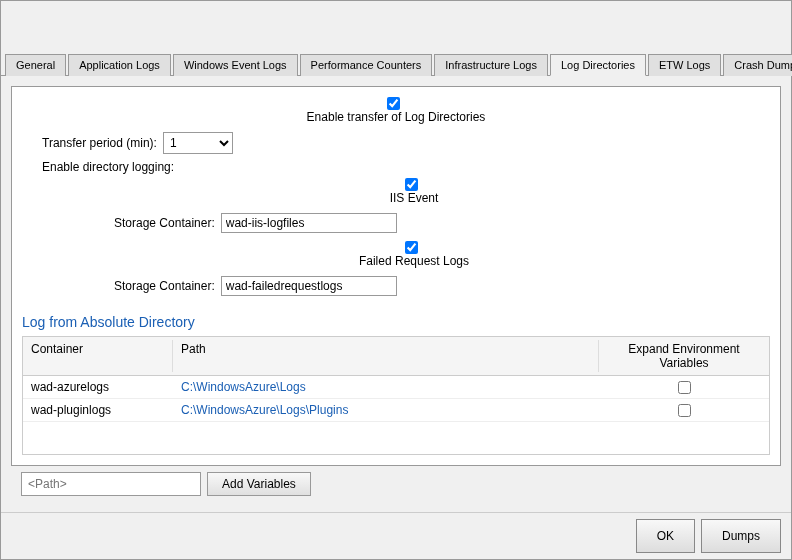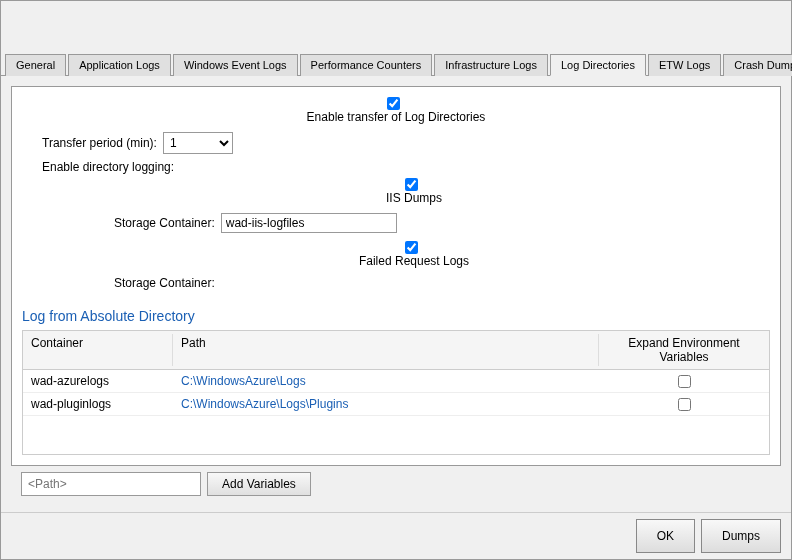--- a/index.html
+++ b/index.html
@@ -260,35 +260,36 @@
         </select>
       </div>
 
       <div class="enable-dir-label">
         <span>Enable directory logging:</span>
       </div>
 
       <div class="iis-section">
         <div class="checkbox-row">
           <input type="checkbox" checked="" style="">
-          <label>IIS Dumps</label>
+          <label>IIS Event</label>
         </div>
         <div class="storage-row">
           <span class="field-label">Storage Container:</span>
           <input type="text" class="storage-input" value="wad-iis-logfiles" style="">
         </div>
       </div>
 
       <div class="iis-section">
         <div class="checkbox-row">
           <input type="checkbox" checked="" style="">
           <label>Failed Request Logs</label>
         </div>
         <div class="storage-row">
           <span class="field-label">Storage Container:</span>
+          <input type="text" class="storage-input" value="wad-failedrequestlogs" style="">
         </div>
       </div>
 
       <div class="section-title">Log from Absolute Directory</div>
 
       <div class="table-container">
         <div class="table-header">
           <div class="col col-container">Container</div>
           <div class="col col-path">Path</div>
           <div class="col col-expand">Expand Environment Variables</div>

